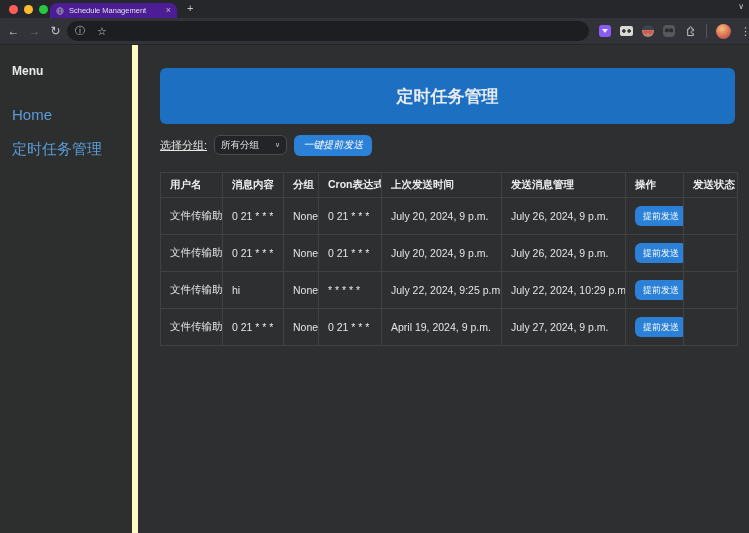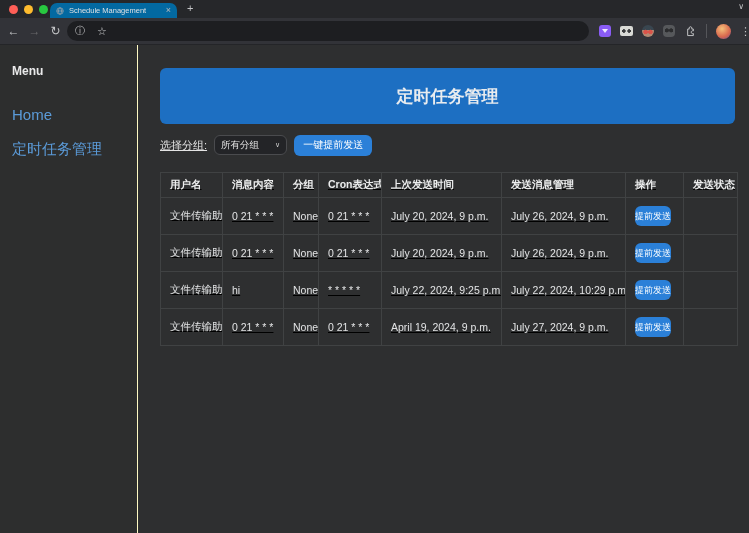--- a/index.html
+++ b/index.html
@@ -4,21 +4,21 @@
 <style>
   html,body{margin:0;padding:0;background:#2e2f30;}
   .window{
     position:relative;width:749px;height:533px;overflow:hidden;
     font-family:"Liberation Sans",sans-serif;background:#2e2f30;
   }
   
   .titlebar{position:absolute;top:0;left:0;right:0;height:18px;background:#26272a;}
   .traffic{position:absolute;top:5px;left:9px;display:flex;gap:6px;}
   .light{width:9px;height:9px;border-radius:50%;}
-  .tab{position:absolute;left:50px;top:3px;width:127px;height:15px;background:#0369a1;
+  .tab{position:absolute;left:50px;top:3px;width:127px;height:15px;background:#4c1d95;
        border-radius:7px 7px 0 0;display:flex;align-items:center;padding:0 6px;gap:5px;box-sizing:border-box;}
   .tab-title{font-size:7.5px;color:#dde0e3;white-space:nowrap;overflow:hidden;flex:1;}
   .tab-close{color:#b7b9bb;font-size:9px;line-height:1;}
   .newtab{position:absolute;left:187px;top:2px;color:#c4c5c7;font-size:11px;}
   .tab-overview{position:absolute;right:5px;top:2px;color:#c4c5c7;font-size:8px;}
   
   .toolbar{position:absolute;top:18px;left:0;right:0;height:27px;background:#323338;
            display:flex;align-items:center;border-bottom:1px solid #242528;box-sizing:border-box;}
   .navicon{color:#c6c7c9;font-size:12px;width:21px;text-align:center;flex:none;}
   .navicon.disabled{color:#68696b;}
@@ -41,42 +41,42 @@
   .ext-skull{width:12px;height:12px;border-radius:4px;
     background:radial-gradient(circle at 32% 45%, #2b2c2e 1.8px, rgba(0,0,0,0) 2.3px),
                radial-gradient(circle at 68% 45%, #2b2c2e 1.8px, rgba(0,0,0,0) 2.3px),#56585b;}
   .separator{width:1px;height:14px;background:#55565a;}
   .avatar{width:15px;height:15px;border-radius:50%;
     background:radial-gradient(circle at 40% 32%, #f4c07a, #d9694e 58%, #6d4e97);}
   .menu-dots{color:#c6c7c9;font-size:11px;margin:0 8px 0 0;}
   
   .page{position:absolute;top:45px;left:0;right:0;bottom:0;background:#2e2f30;}
   .sidebar{position:absolute;left:0;top:0;bottom:0;width:138px;background:#2d2e2e;
-           border-right:1px solid #fef9c3;box-sizing:border-box;padding:19px 12px 0 12px;}
+           border-right:6px solid #fef9c3;box-sizing:border-box;padding:19px 12px 0 12px;}
   .sidebar-title{color:#e9e9ea;font-weight:bold;font-size:12px;margin-bottom:28px;}
   .side-link{display:block;color:var(--link-blue,#5b9bd9);font-size:15px;
              margin-bottom:17px;text-decoration:none;cursor:pointer;}
   .content{position:absolute;left:139px;top:0;right:0;bottom:0;}
   .banner{margin:23px 14px 0 21px;height:56px;border-radius:6px;
           background:var(--banner-blue,#1d6fc2);display:flex;align-items:center;justify-content:center;}
   .banner-title{font-size:17px;font-weight:bold;color:#e9ecef;margin:0;}
   .filter-row{margin:9px 0 0 21px;height:24px;display:flex;align-items:center;}
   .filter-label{font-size:11px;color:#e4e4e4;margin-right:7px;text-decoration:underline;}
   .group-select{height:20px;min-width:56px;background:#232427;border:1px solid #4a4b4e;border-radius:6px;
     color:#e8e8e8;font-size:9.5px;display:flex;align-items:center;justify-content:space-between;
     padding:0 6px;box-sizing:border-box;gap:16px;cursor:pointer;}
   .select-chevron{font-size:7px;color:#cfcfcf;}
   .bulk-btn{margin-left:7px;height:21px;padding:0 9px;background:var(--button-blue,#2b80d8);
-    color:#fff;border:none;border-radius:6px;font-size:10px;cursor:pointer;}
-  table{margin:15px 0 0 21px;border-collapse:collapse;table-layout:fixed;width:577px;text-decoration:underline;}
+    color:#fff;border:none;border-radius:6px;font-size:10px;cursor:pointer;font-style:italic;}
+  table{margin:15px 0 0 21px;border-collapse:collapse;table-layout:fixed;width:577px;}
   th,td{border:1px solid #404243;color:#e3e4e5;font-size:10.5px;padding:0 2px 0 9px;
         text-align:left;overflow:hidden;white-space:nowrap;box-sizing:border-box;}
   th{height:25px;font-weight:bold;color:#eceded;}
   td{height:37px;}
-  .send-early{height:20px;padding:0 0;border-radius:6px;background:var(--button-blue,#2b80d8);
+  .send-early{height:20px;padding:0 8px;border-radius:6px;background:var(--button-blue,#2b80d8);
     color:#fff;font-size:9px;border:none;cursor:pointer;}
 </style>
 </head>
 <body>
 
 <div class="window">
 
   <div class="titlebar">
     <div class="traffic">
       <span class="light" style="background: rgb(255, 95, 87);"></span>

